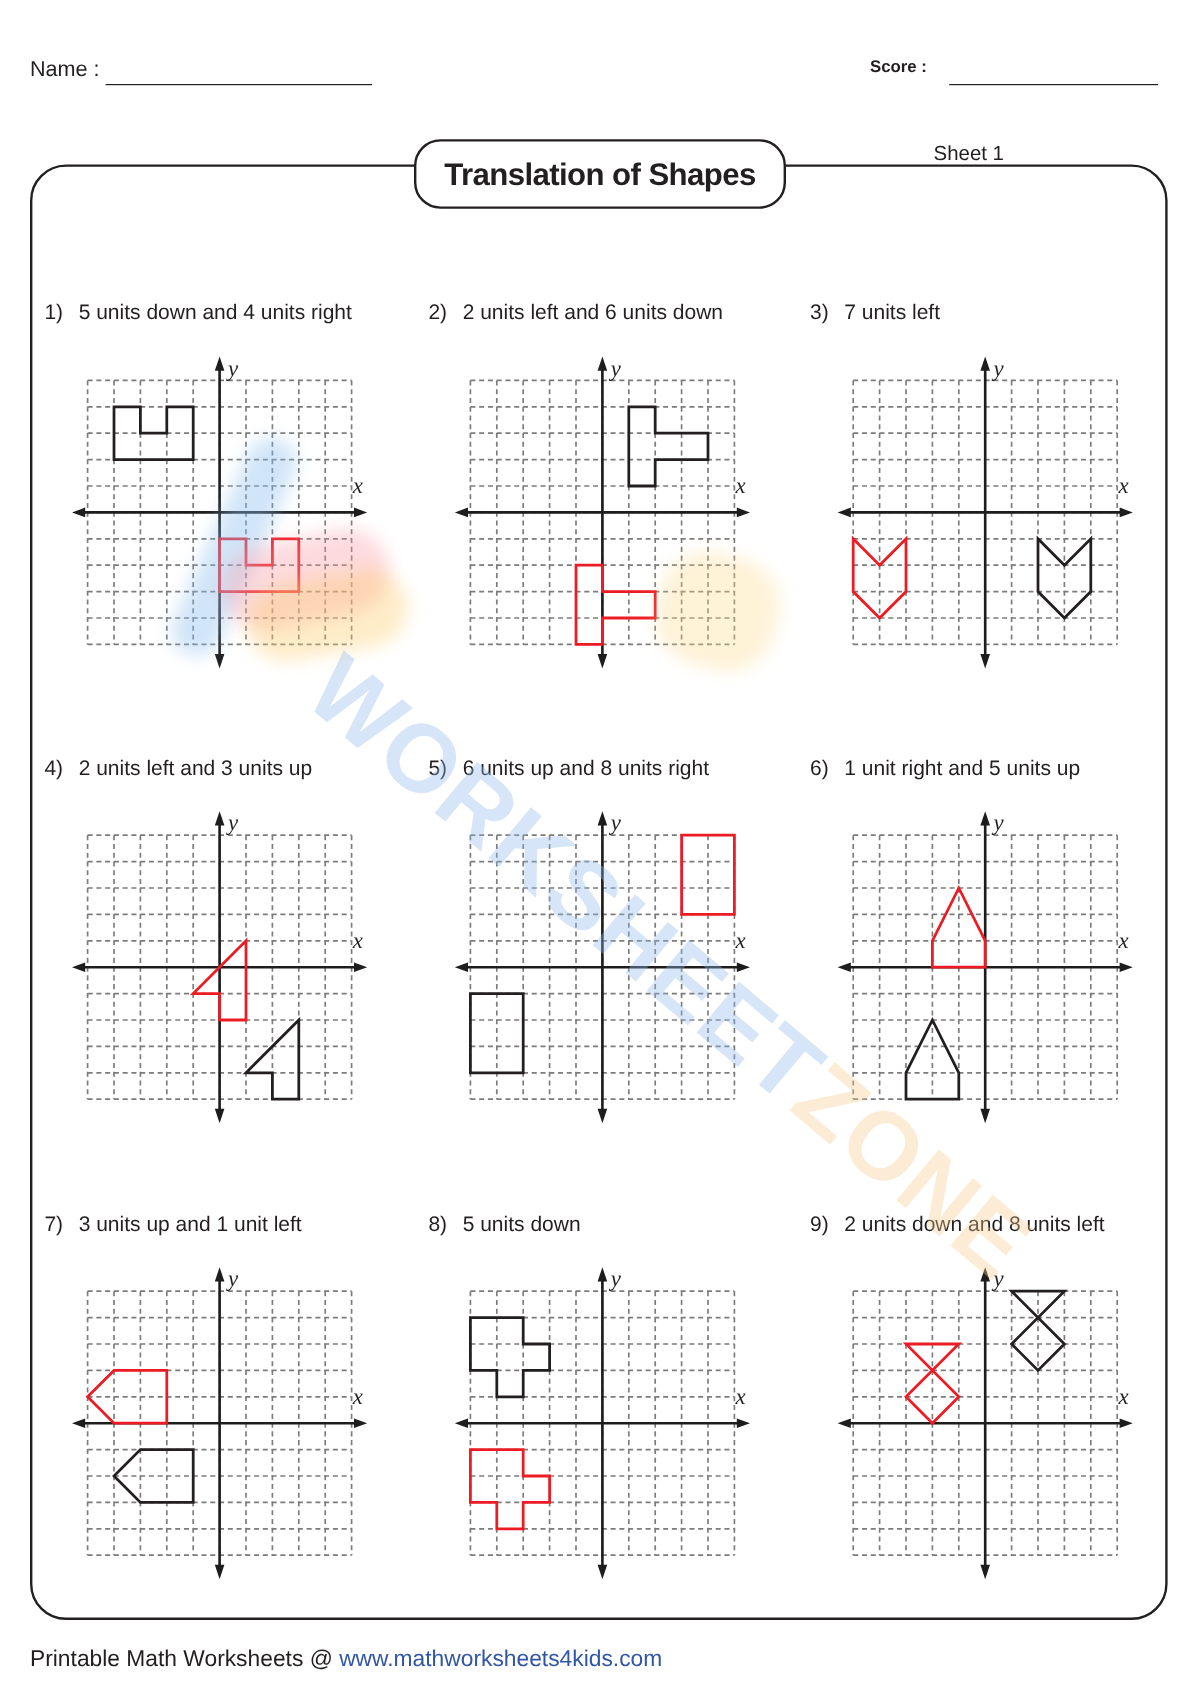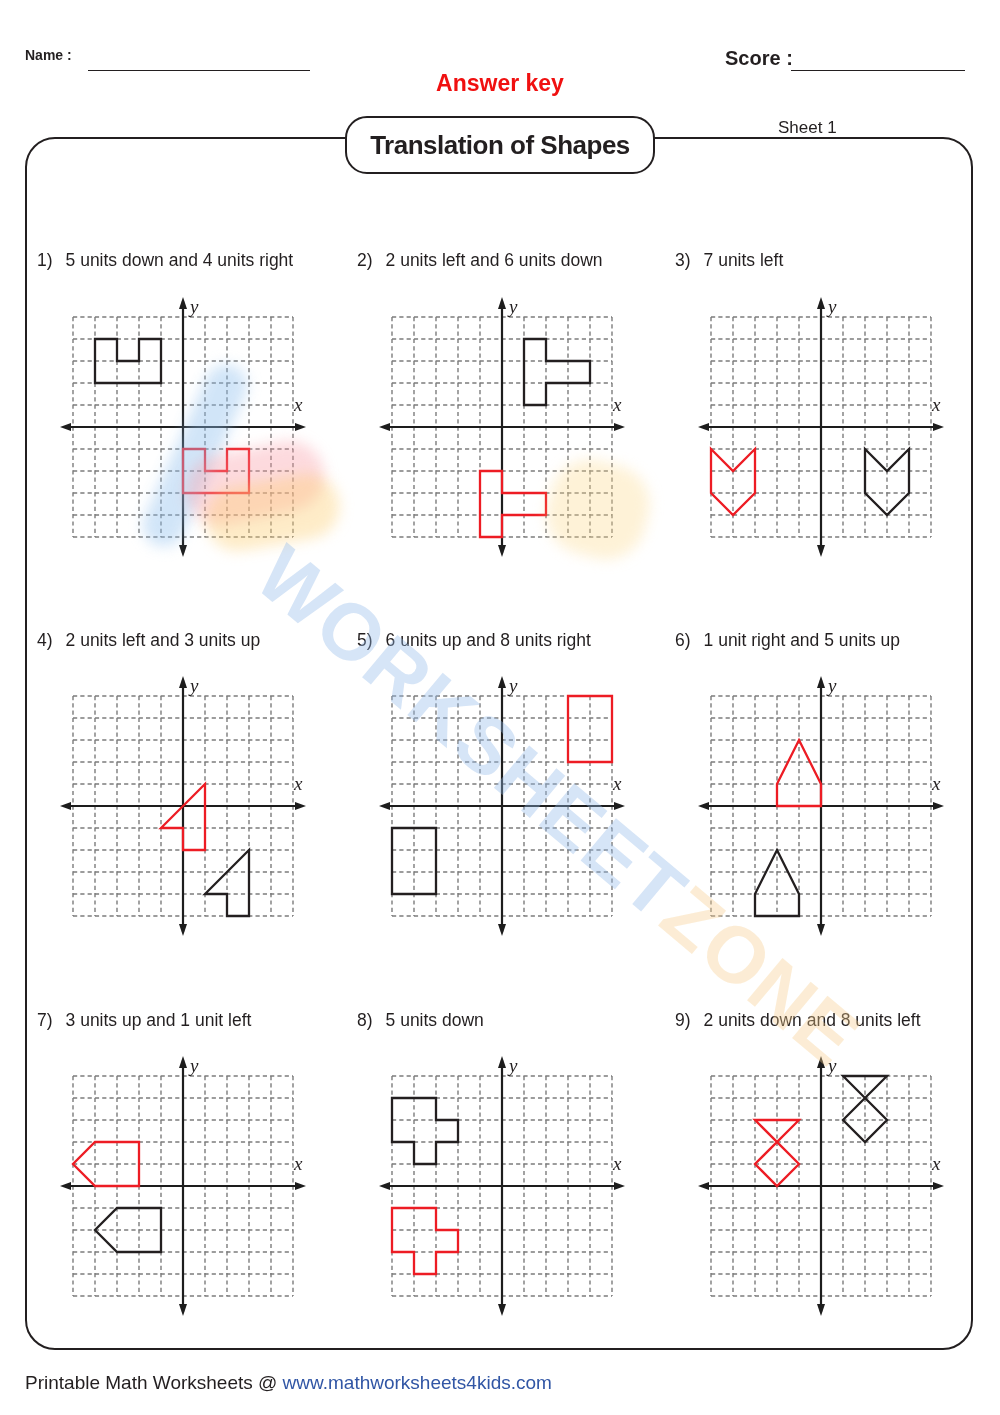--- a/index.html
+++ b/index.html
@@ -1,21 +1,21 @@
 <!DOCTYPE html>
 <html><head>
 <meta charset="utf-8">
 <style>
   html,body{margin:0;padding:0;background:#e8e8e8;}
   .page{position:relative;width:1000px;height:1415px;background:#ffffff;margin:0 auto;
         font-family:"Liberation Sans",sans-serif;color:#231f20;overflow:hidden;}
   
-  .name-label{position:absolute;left:25px;top:47px;font-size:14px;font-weight:700;}
+  .name-label{position:absolute;left:25px;top:47px;font-size:18px;font-weight:400;}
   .name-line{position:absolute;left:88px;top:46px;width:222px;height:24px;border-bottom:1.6px solid #231f20;}
-  .score-label{position:absolute;left:725px;top:47px;font-size:20px;font-weight:600;}
+  .score-label{position:absolute;left:725px;top:47px;font-size:14px;font-weight:600;}
   .score-line{position:absolute;left:791px;top:46px;width:174px;height:24px;border-bottom:1.6px solid #231f20;}
   .answer-key{position:absolute;left:0;top:70px;width:1000px;text-align:center;
               font-size:23px;font-weight:bold;}
   .sheet-label{position:absolute;left:778px;top:118px;font-size:17px;}
   .main-box{position:absolute;left:25px;top:137px;width:948px;height:1213px;
             border:2px solid #231f20;border-radius:30px;box-sizing:border-box;}
   .title-box{position:absolute;left:345px;top:116px;width:310px;height:58px;background:#fff;
              border:2.5px solid #231f20;border-radius:22px;box-sizing:border-box;z-index:5;
              display:flex;align-items:center;justify-content:center;
              font-size:26px;font-weight:bold;letter-spacing:-0.5px;}
@@ -39,21 +39,20 @@
 </head>
 <body>
 
 <div class="page">
 
   <span class="name-label">Name :</span>
   <div class="name-line"></div>
   <span class="score-label">Score :</span>
   <div class="score-line"></div>
 
-  <div class="answer-key" id="answer-key" style="color: rgb(240, 16, 16);">Answer key</div>
   <span class="sheet-label">Sheet 1</span>
 
   <div class="main-box"></div>
   <div class="title-box">Translation of Shapes</div>
 
 
   <div class="watermark"><span id="wm1" style="color: rgba(147, 186, 232, 0.75);">WORKSHEET</span><span id="wm2" style="color: rgba(246, 205, 140, 0.72);">ZONE</span></div>
   <div class="blob blob-blue"></div>
   <div class="blob blob-pink"></div>
   <div class="blob blob-yellow"></div>

